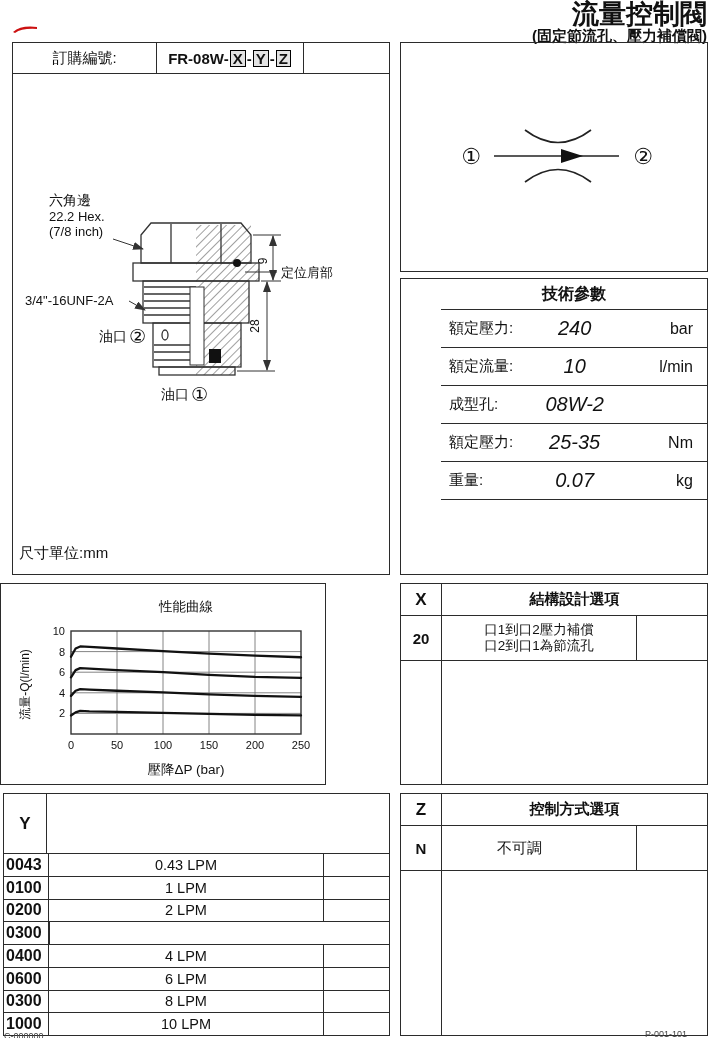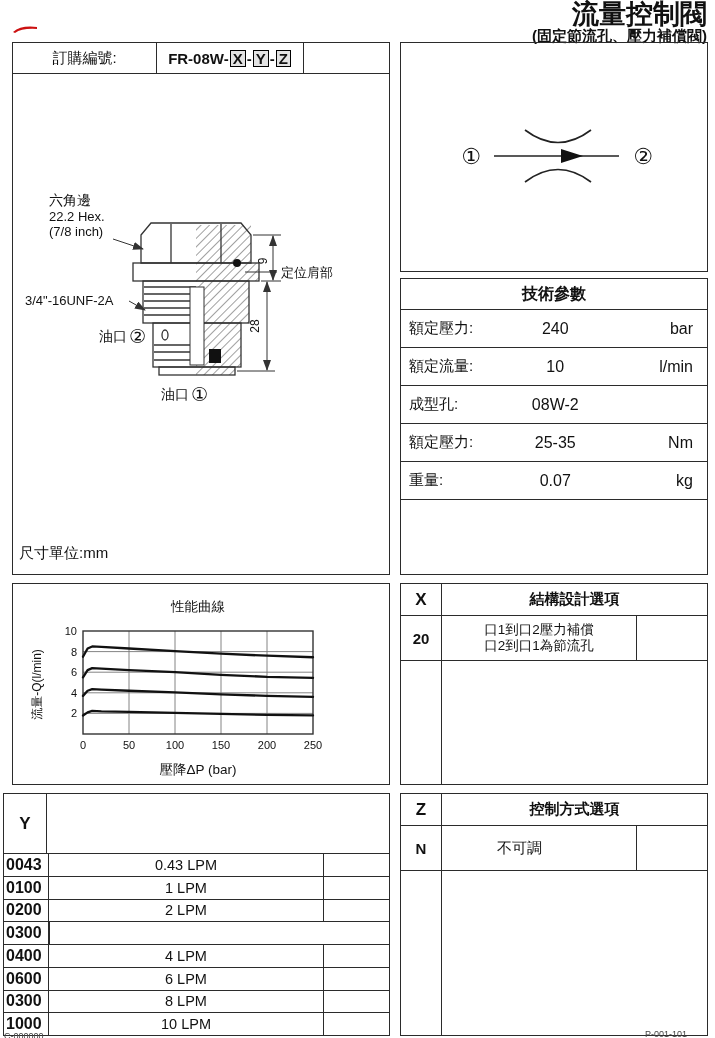--- a/index.html
+++ b/index.html
@@ -15,21 +15,21 @@
   .order-row{display:flex;height:30px;border-bottom:1.4px solid #2b2b2b;}
   .order-label{width:143px;display:flex;align-items:center;justify-content:center;font-size:15px;}
   .order-code{width:146px;border-left:1.4px solid #2b2b2b;border-right:1.4px solid #2b2b2b;
               display:flex;align-items:center;justify-content:center;font-size:15px;font-weight:bold;}
   .order-rest{flex:1;}
   .partbox{display:inline-block;border:1.6px solid #000;background:#e3e3e3;padding:0 2px;margin:0 1px;line-height:15px;}
   
   .tp-head{height:30px;border-bottom:1.2px solid #2b2b2b;font-size:16px;font-weight:bold;}
   .tp-row{display:flex;height:37px;border-bottom:1.2px solid #2b2b2b;align-items:center;}
   .tp-label{width:31%;padding-left:8px;font-size:15px;}
-  .tp-value{width:41%;text-align:center;font-size:16px;}
+  .tp-value{width:41%;text-align:center;font-size:20px;font-style:italic;}
   .tp-unit{width:28%;text-align:right;padding-right:14px;font-size:16px;}
   
   .opt-head{display:flex;height:31px;border-bottom:1.2px solid #2b2b2b;}
   .opt-letter{width:40px;border-right:1.2px solid #2b2b2b;display:flex;align-items:center;justify-content:center;
               font-size:17px;font-weight:bold;}
   .opt-title{flex:1;display:flex;align-items:center;justify-content:center;font-size:15px;font-weight:bold;}
   .opt-row{display:flex;height:44px;border-bottom:1.2px solid #2b2b2b;}
   .opt-code{width:40px;border-right:1.2px solid #2b2b2b;display:flex;align-items:center;justify-content:center;
             font-size:15px;font-weight:bold;}
   .opt-desc{flex:1;display:flex;flex-direction:column;align-items:center;justify-content:center;
@@ -160,21 +160,21 @@
     <svg width="305" height="227" viewBox="0 0 305 227">
       <line x1="93" y1="113" x2="218" y2="113" stroke="#222" stroke-width="1.5"></line>
       <path d="M124,87 Q157,112 190,87" stroke="#222" stroke-width="1.6" fill="none"></path>
       <path d="M124,139 Q157,114 190,139" stroke="#222" stroke-width="1.6" fill="none"></path>
       <path d="M160,106 L182,113 L160,120 Z" fill="#111"></path>
       <text x="70" y="121" font-size="22" text-anchor="middle" fill="#111">①</text>
       <text x="242" y="121" font-size="22" text-anchor="middle" fill="#111">②</text>
     </svg>
   </div>
 
-  <div class="abs box" style="left:400px;top:278px;width:308px;height:297px;">
+  <div class="abs box" style="left:400px;top:278px;width:308px;height:297px;padding-left:40px;">
     <div class="tp-head ctr">技術參數</div>
     <div class="tp-row">
       <div class="tp-label">額定壓力:</div>
       <div class="tp-value">240</div>
       <div class="tp-unit">bar</div>
     </div>
     <div class="tp-row">
       <div class="tp-label">額定流量:</div>
       <div class="tp-value">10</div>
       <div class="tp-unit">l/min</div>
@@ -189,21 +189,21 @@
       <div class="tp-value">25-35</div>
       <div class="tp-unit">Nm</div>
     </div>
     <div class="tp-row">
       <div class="tp-label">重量:</div>
       <div class="tp-value">0.07</div>
       <div class="tp-unit">kg</div>
     </div>
   </div>
 
-  <div class="abs box" style="left:12px;top:583px;width:378px;height:202px;text-decoration:underline;">
+  <div class="abs box" style="left:0;top:583px;width:326px;height:202px;text-decoration:underline;">
     <div class="abs" style="left:70px;top:14px;width:230px;text-align:center;font-size:13.5px;">性能曲線</div>
     <div class="abs" style="left:-36px;top:92px;width:120px;text-align:center;font-size:12px;transform:rotate(-90deg);">流量-Q(l/min)</div>
     <div class="abs" style="left:70px;top:177px;width:230px;text-align:center;font-size:13.5px;">壓降ΔP (bar)</div>
     <svg id="chart-svg" width="375" height="199" viewBox="0 0 375 199">
         <line x1="116" y1="47" x2="116" y2="150" stroke="#777" stroke-width="0.9"></line>
         <line x1="162" y1="47" x2="162" y2="150" stroke="#777" stroke-width="0.9"></line>
         <line x1="208" y1="47" x2="208" y2="150" stroke="#777" stroke-width="0.9"></line>
         <line x1="254" y1="47" x2="254" y2="150" stroke="#777" stroke-width="0.9"></line>
         <line x1="70" y1="129.4" x2="300" y2="129.4" stroke="#777" stroke-width="0.9"></line>
         <line x1="70" y1="108.8" x2="300" y2="108.8" stroke="#777" stroke-width="0.9"></line>

